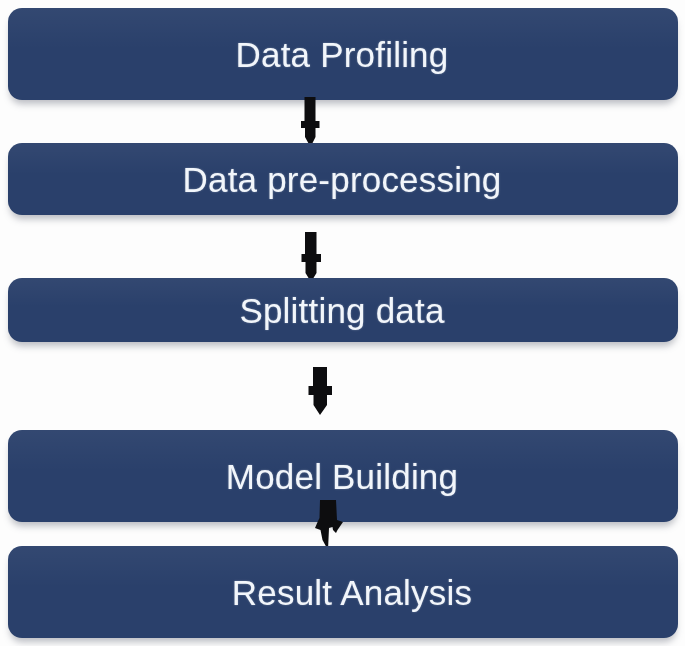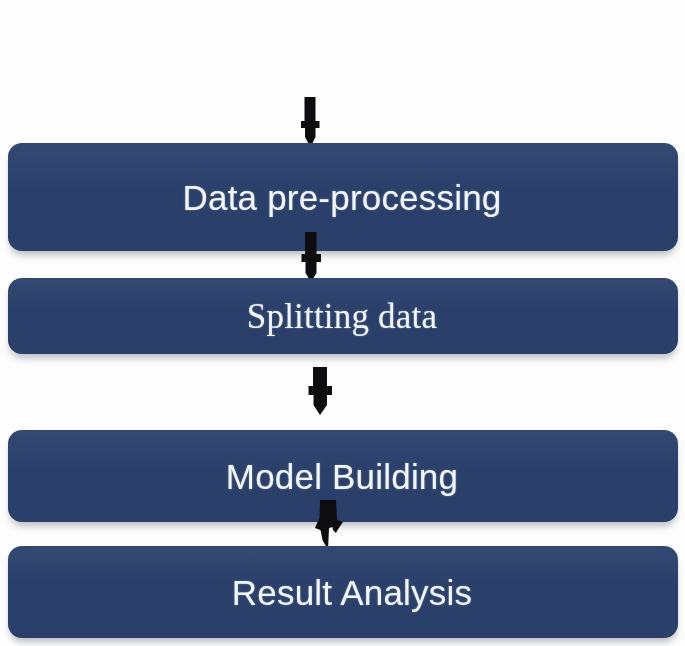--- a/index.html
+++ b/index.html
@@ -55,22 +55,22 @@
     letter-spacing: 0.2px;
     line-height: 1;
     text-align: center;
     white-space: nowrap;
     text-shadow: 0 0 2px rgba(255,255,255,0.35);
     transform: translateX(-1px);
   }
 
   
   #node-0 { top: 8px;   height: 92px; }
-  #node-1 { top: 143px; height: 108px; }
-  #node-2 { top: 278px; height: 76px; font-family: Liberation Serif, serif; }
+  #node-1 { top: 143px; height: 72px; }
+  #node-2 { top: 278px; height: 64px; }
   #node-3 { top: 430px; height: 92px; }
   #node-4 { top: 546px; height: 92px; padding-left: 20px; }
 
   
   .connector {
     position: absolute;
     left: 0;
     width: 685px;
     pointer-events: none;
   }
@@ -87,20 +87,23 @@
 
   .arrow-shape {
     fill: #0d0d0f;
   }
 </style>
 </head>
 <body>
 
 <div id="flowchart">
 
+  <div class="node" id="node-0">
+    <span class="node-label">Data Profiling</span>
+  </div>
 
   <div class="connector" id="connector-0">
     <svg viewBox="0 0 685 50" preserveAspectRatio="none" aria-hidden="true">
       <g>
         <path class="arrow-shape" d="M304.5 0 L315.5 0 L315.5 24 L319.5 24 L319.5 31 L315.5 31 L315.5 40 L310.5 50 L305.0 40 L305.0 31 L301.0 31 L301.0 24 L304.5 24 Z"></path>
       </g>
     </svg>
   </div>
 
   <div class="node" id="node-1">

